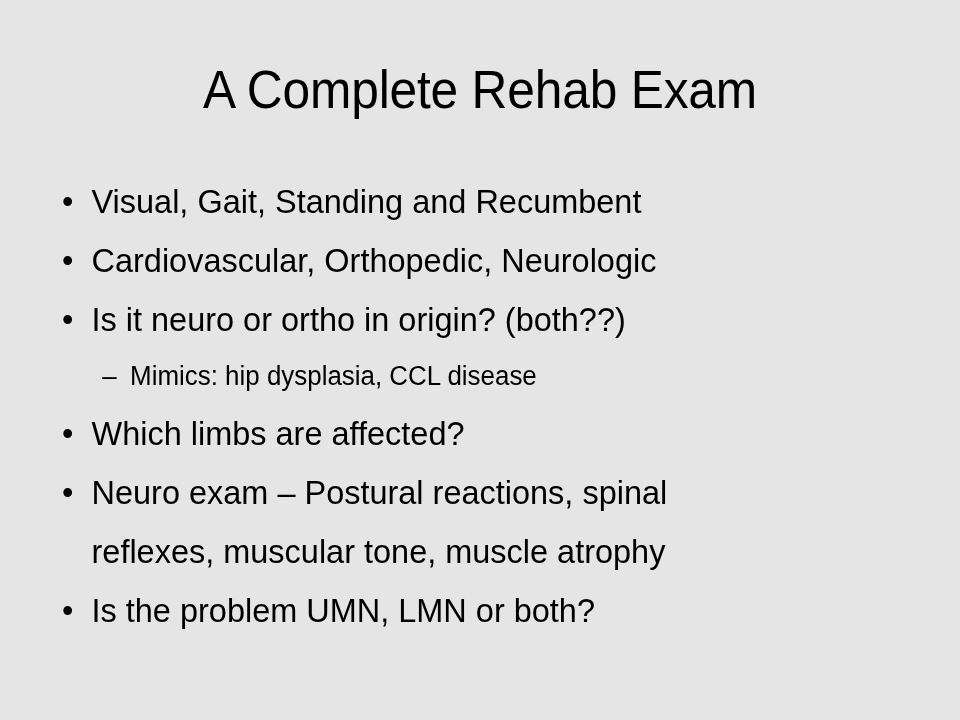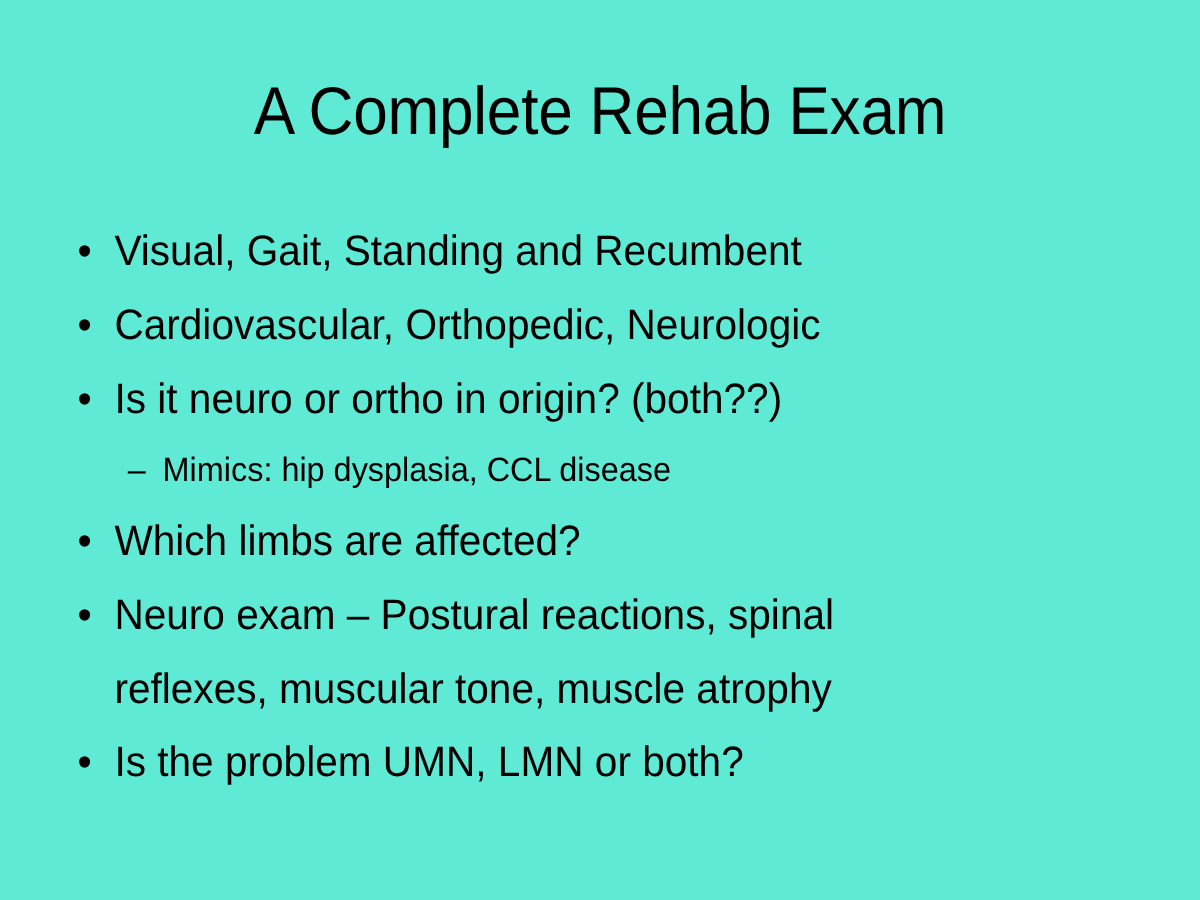--- a/index.html
+++ b/index.html
@@ -12,21 +12,21 @@
     background: #ffffff;
     font-family: "Liberation Sans", sans-serif;
     color: #000000;
     overflow: hidden;
   }
 
   .slide {
     position: relative;
     width: 960px;
     height: 720px;
-    background: #5eead4;
+    background: #e5e5e5;
     box-sizing: border-box;
   }
 
   
   .slide-title {
     position: absolute;
     left: 0;
     top: 58px;
     width: 960px;
     text-align: center;

